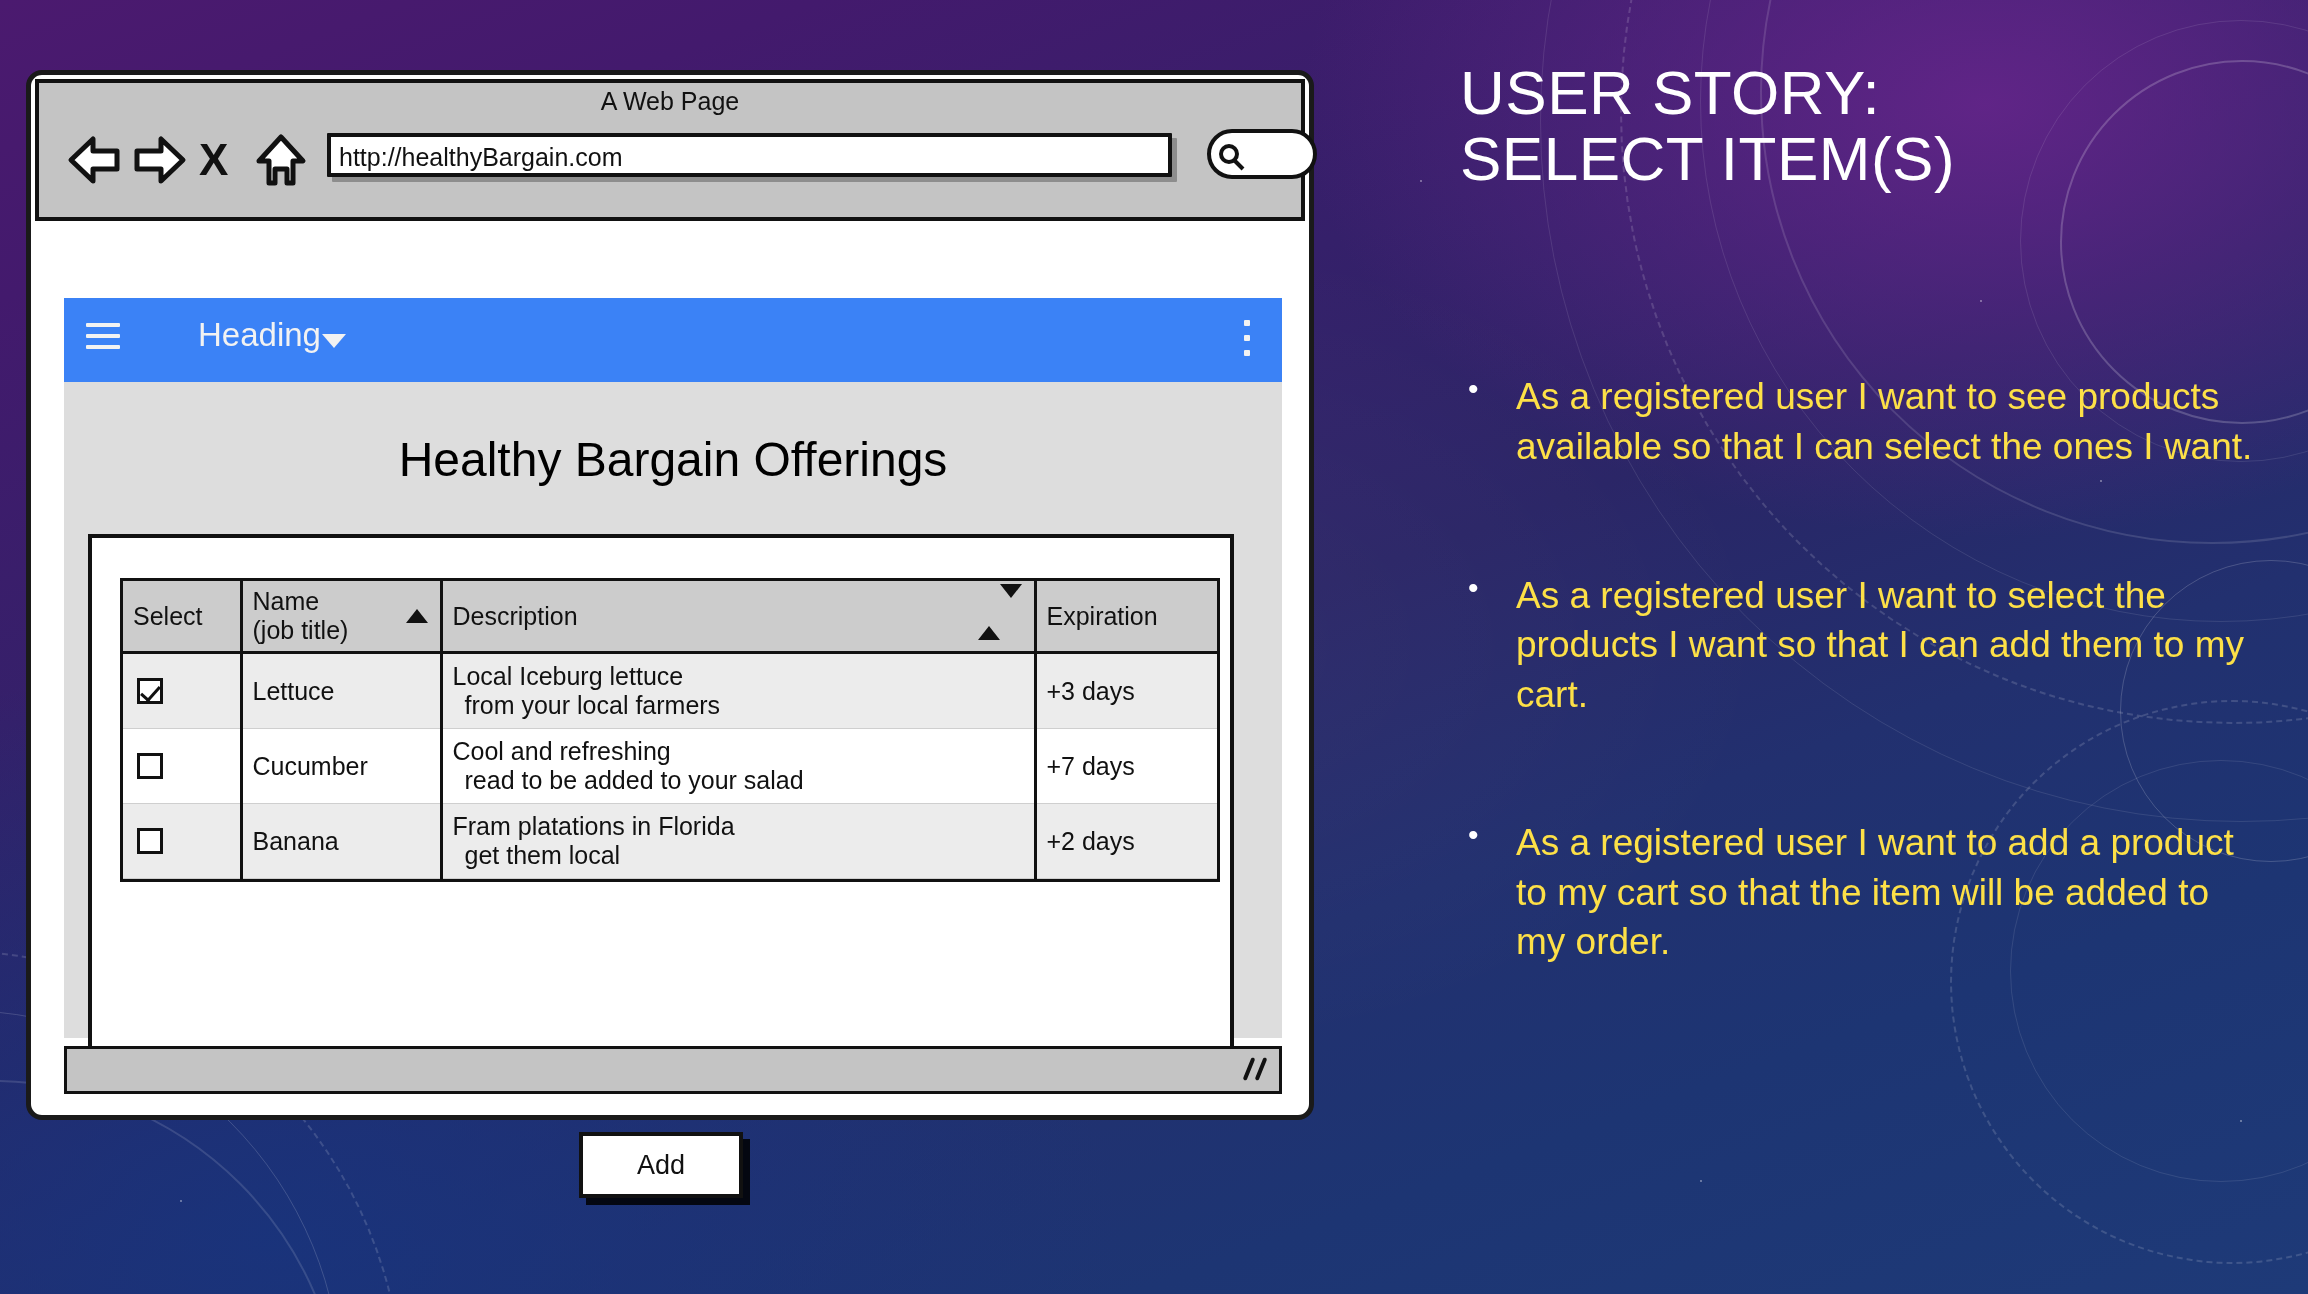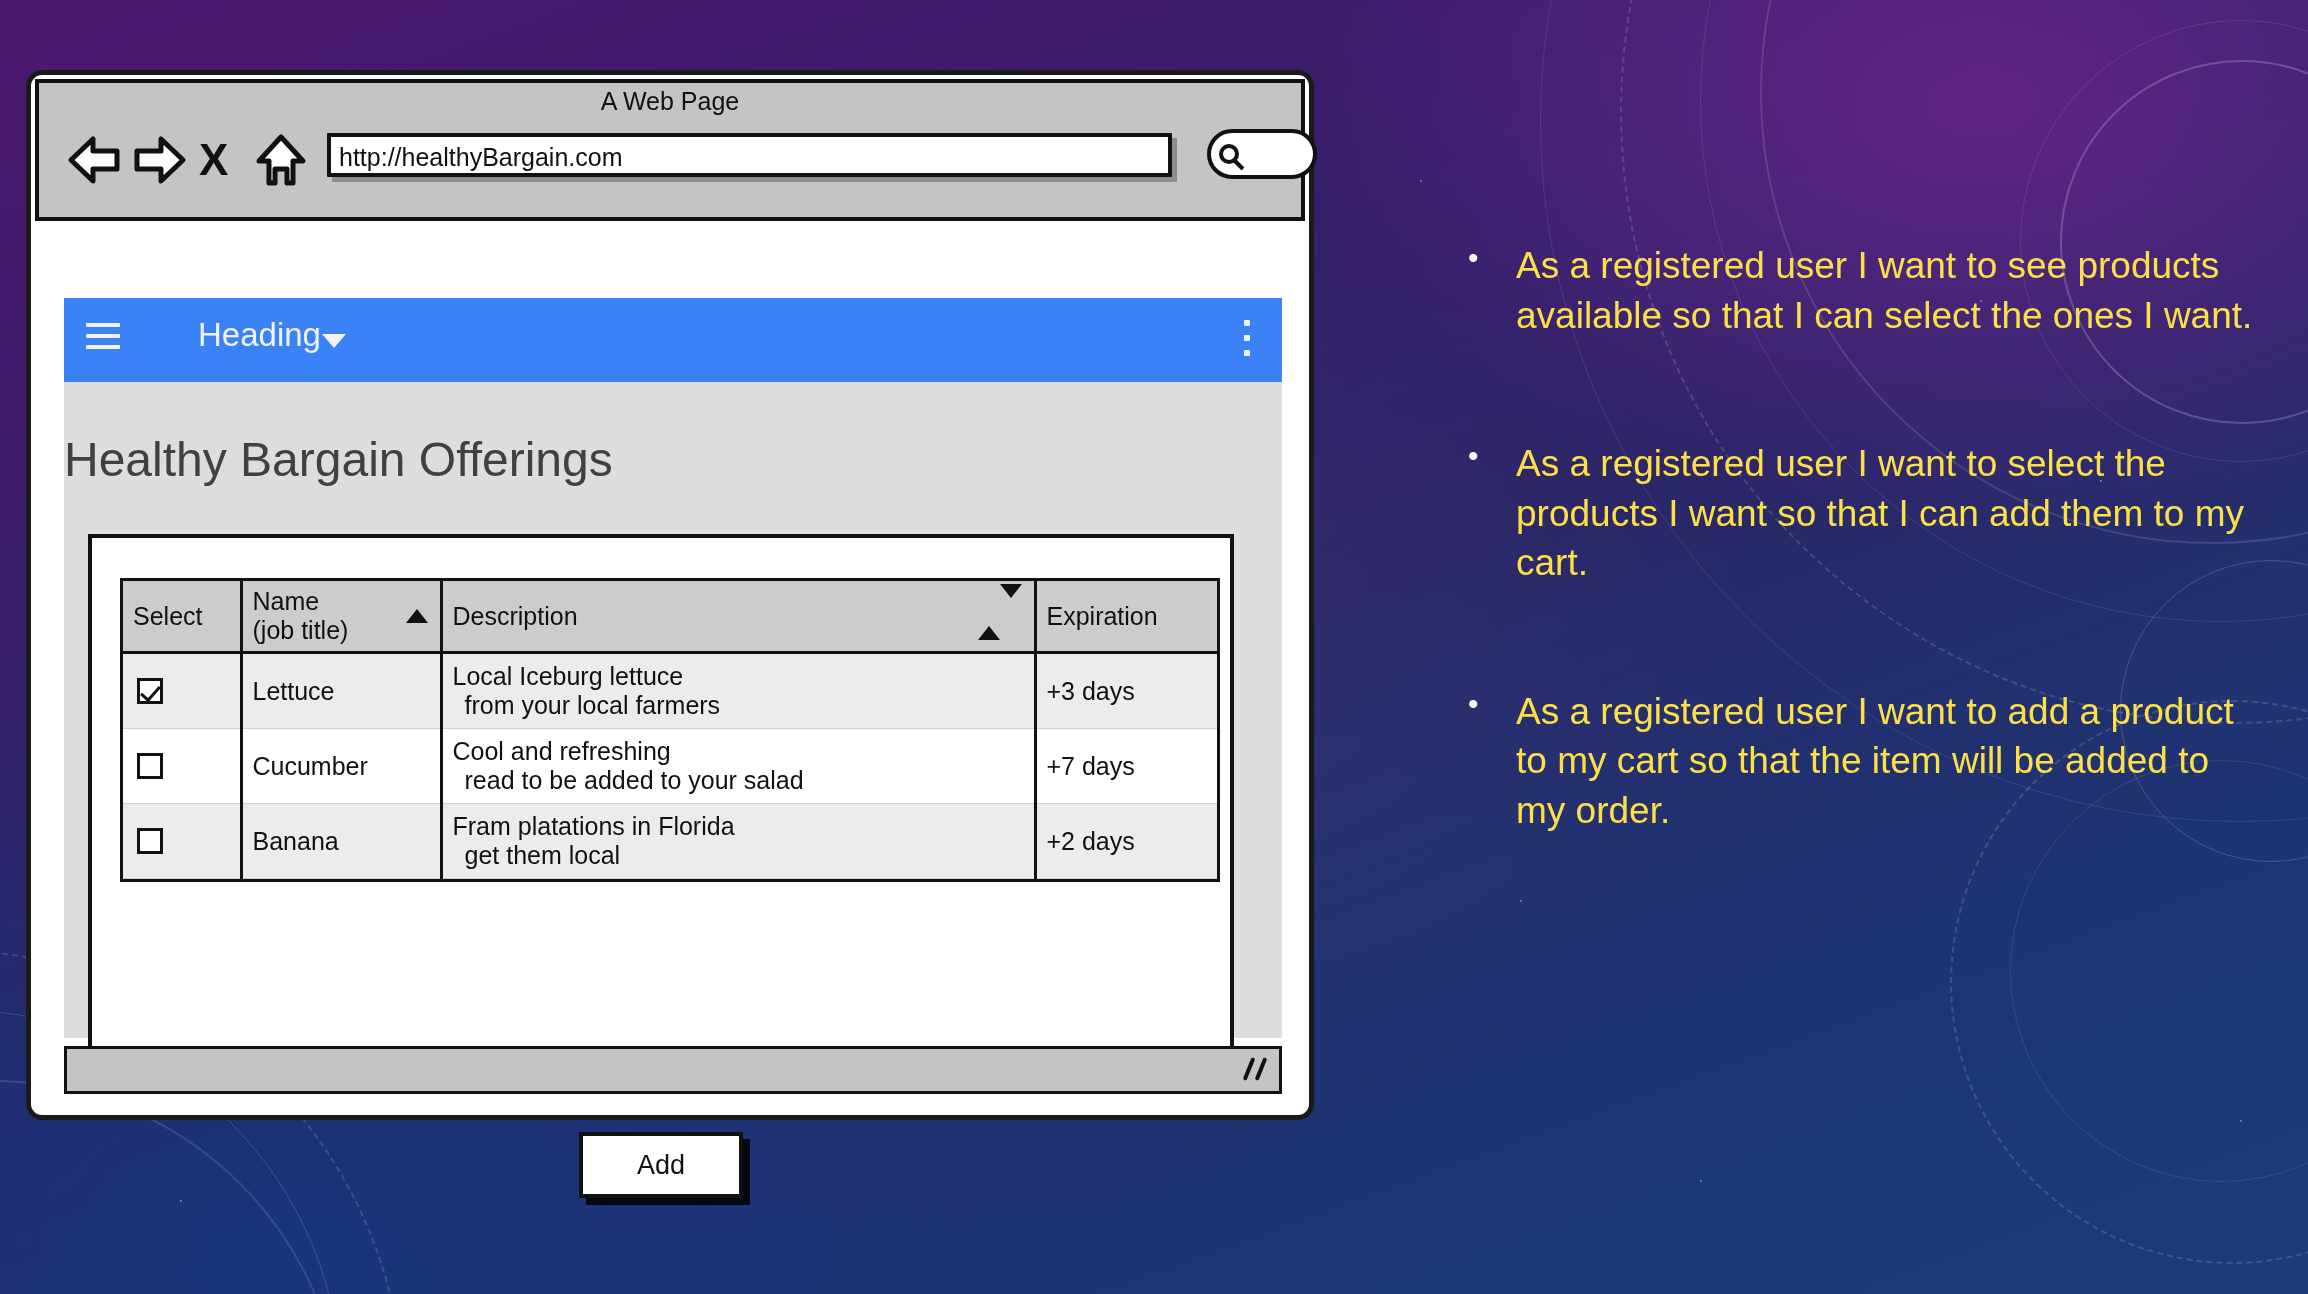--- a/index.html
+++ b/index.html
@@ -74,22 +74,22 @@
   #hamburger span{display:block;height:4px;background:#f2f2f2;margin-bottom:7px;border-radius:1px;}
   #appbar-heading{position:absolute;left:134px;top:18px;font-size:33px;color:#f2f2f2;
     font-family:"Liberation Sans", sans-serif;}
   #appbar-caret{position:absolute;left:258px;top:36px;width:0;height:0;
     border-left:12px solid transparent;border-right:12px solid transparent;border-top:14px solid #f2f2f2;}
   #appbar-kebab{position:absolute;right:32px;top:22px;}
   #appbar-kebab i{display:block;width:6px;height:6px;background:#f2f2f2;margin-bottom:9px;border-radius:1px;}
 
   
   #pagebody{position:absolute;left:38px;top:312px;right:32px;bottom:82px;background:#dddddd;}
-  #page-heading{position:absolute;left:0;right:0;top:50px;
-    font-size:48px;color:#404040;font-family:"Liberation Sans", sans-serif;}
+  #page-heading{position:absolute;left:0;right:0;top:50px;text-align:center;
+    font-size:48px;color:#000000;font-family:"Liberation Sans", sans-serif;}
 
   #panel{
     position:absolute;left:24px;top:152px;right:48px;height:550px;
     background:#fff;border:4px solid #111;box-sizing:border-box;
   }
   #table{
     position:absolute;left:28px;top:40px;width:1100px;
     border:3px solid #111;border-collapse:collapse;box-sizing:border-box;
     background:#7dd3fc;
   }
@@ -165,20 +165,24 @@
   <div class="spark" style="left:1980px;top:300px;"></div>
   <div class="spark" style="left:1520px;top:900px;"></div>
   <div class="spark" style="left:2240px;top:1120px;"></div>
   <div class="spark" style="left:1700px;top:1180px;"></div>
   <div class="spark" style="left:2100px;top:480px;"></div>
   <div class="spark" style="left:180px;top:1200px;"></div>
   <div class="spark" style="left:1420px;top:180px;"></div>
 </div>
 
 <div id="rightcol">
+  <div id="deck-title">
+    <span class="tline">USER STORY:</span>
+    <span class="tline">SELECT ITEM(S)</span>
+  </div>
 
   <div id="bullets">
     <div class="bullet">
       <div class="bullet-dot">•</div>
       <div class="bullet-text">As a registered user I want to see products available so that I can select the ones I want.</div>
     </div>
     <div class="bullet">
       <div class="bullet-dot">•</div>
       <div class="bullet-text">As a registered user I want to select the products I want so that I can add them to my cart.</div>
     </div>

